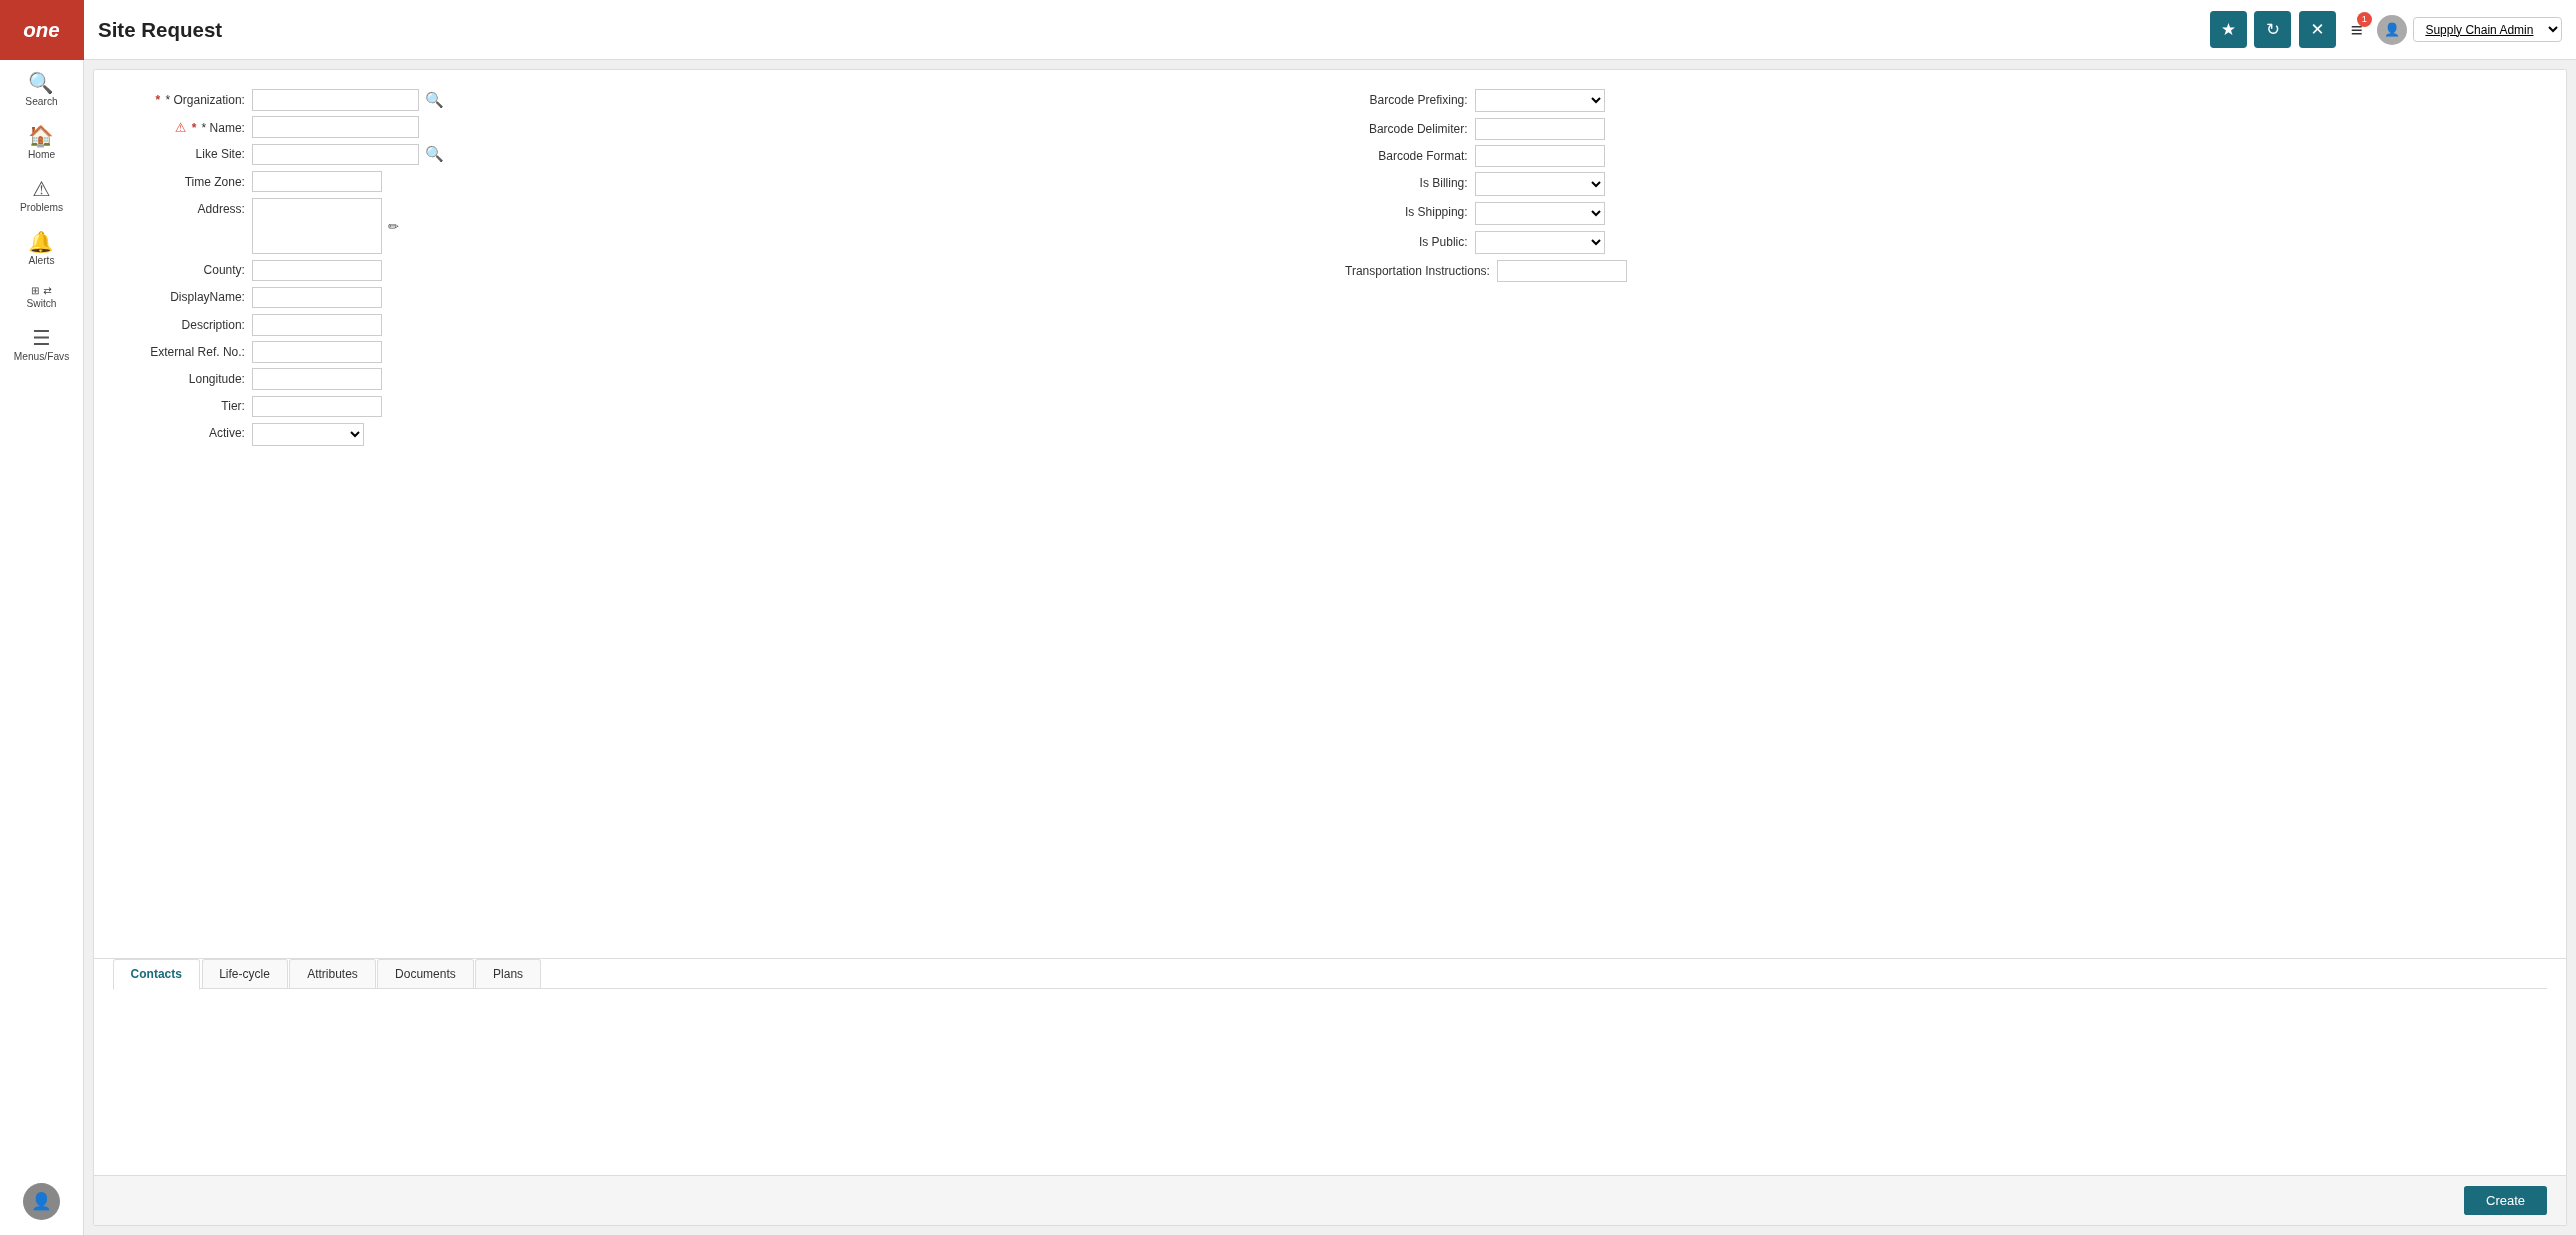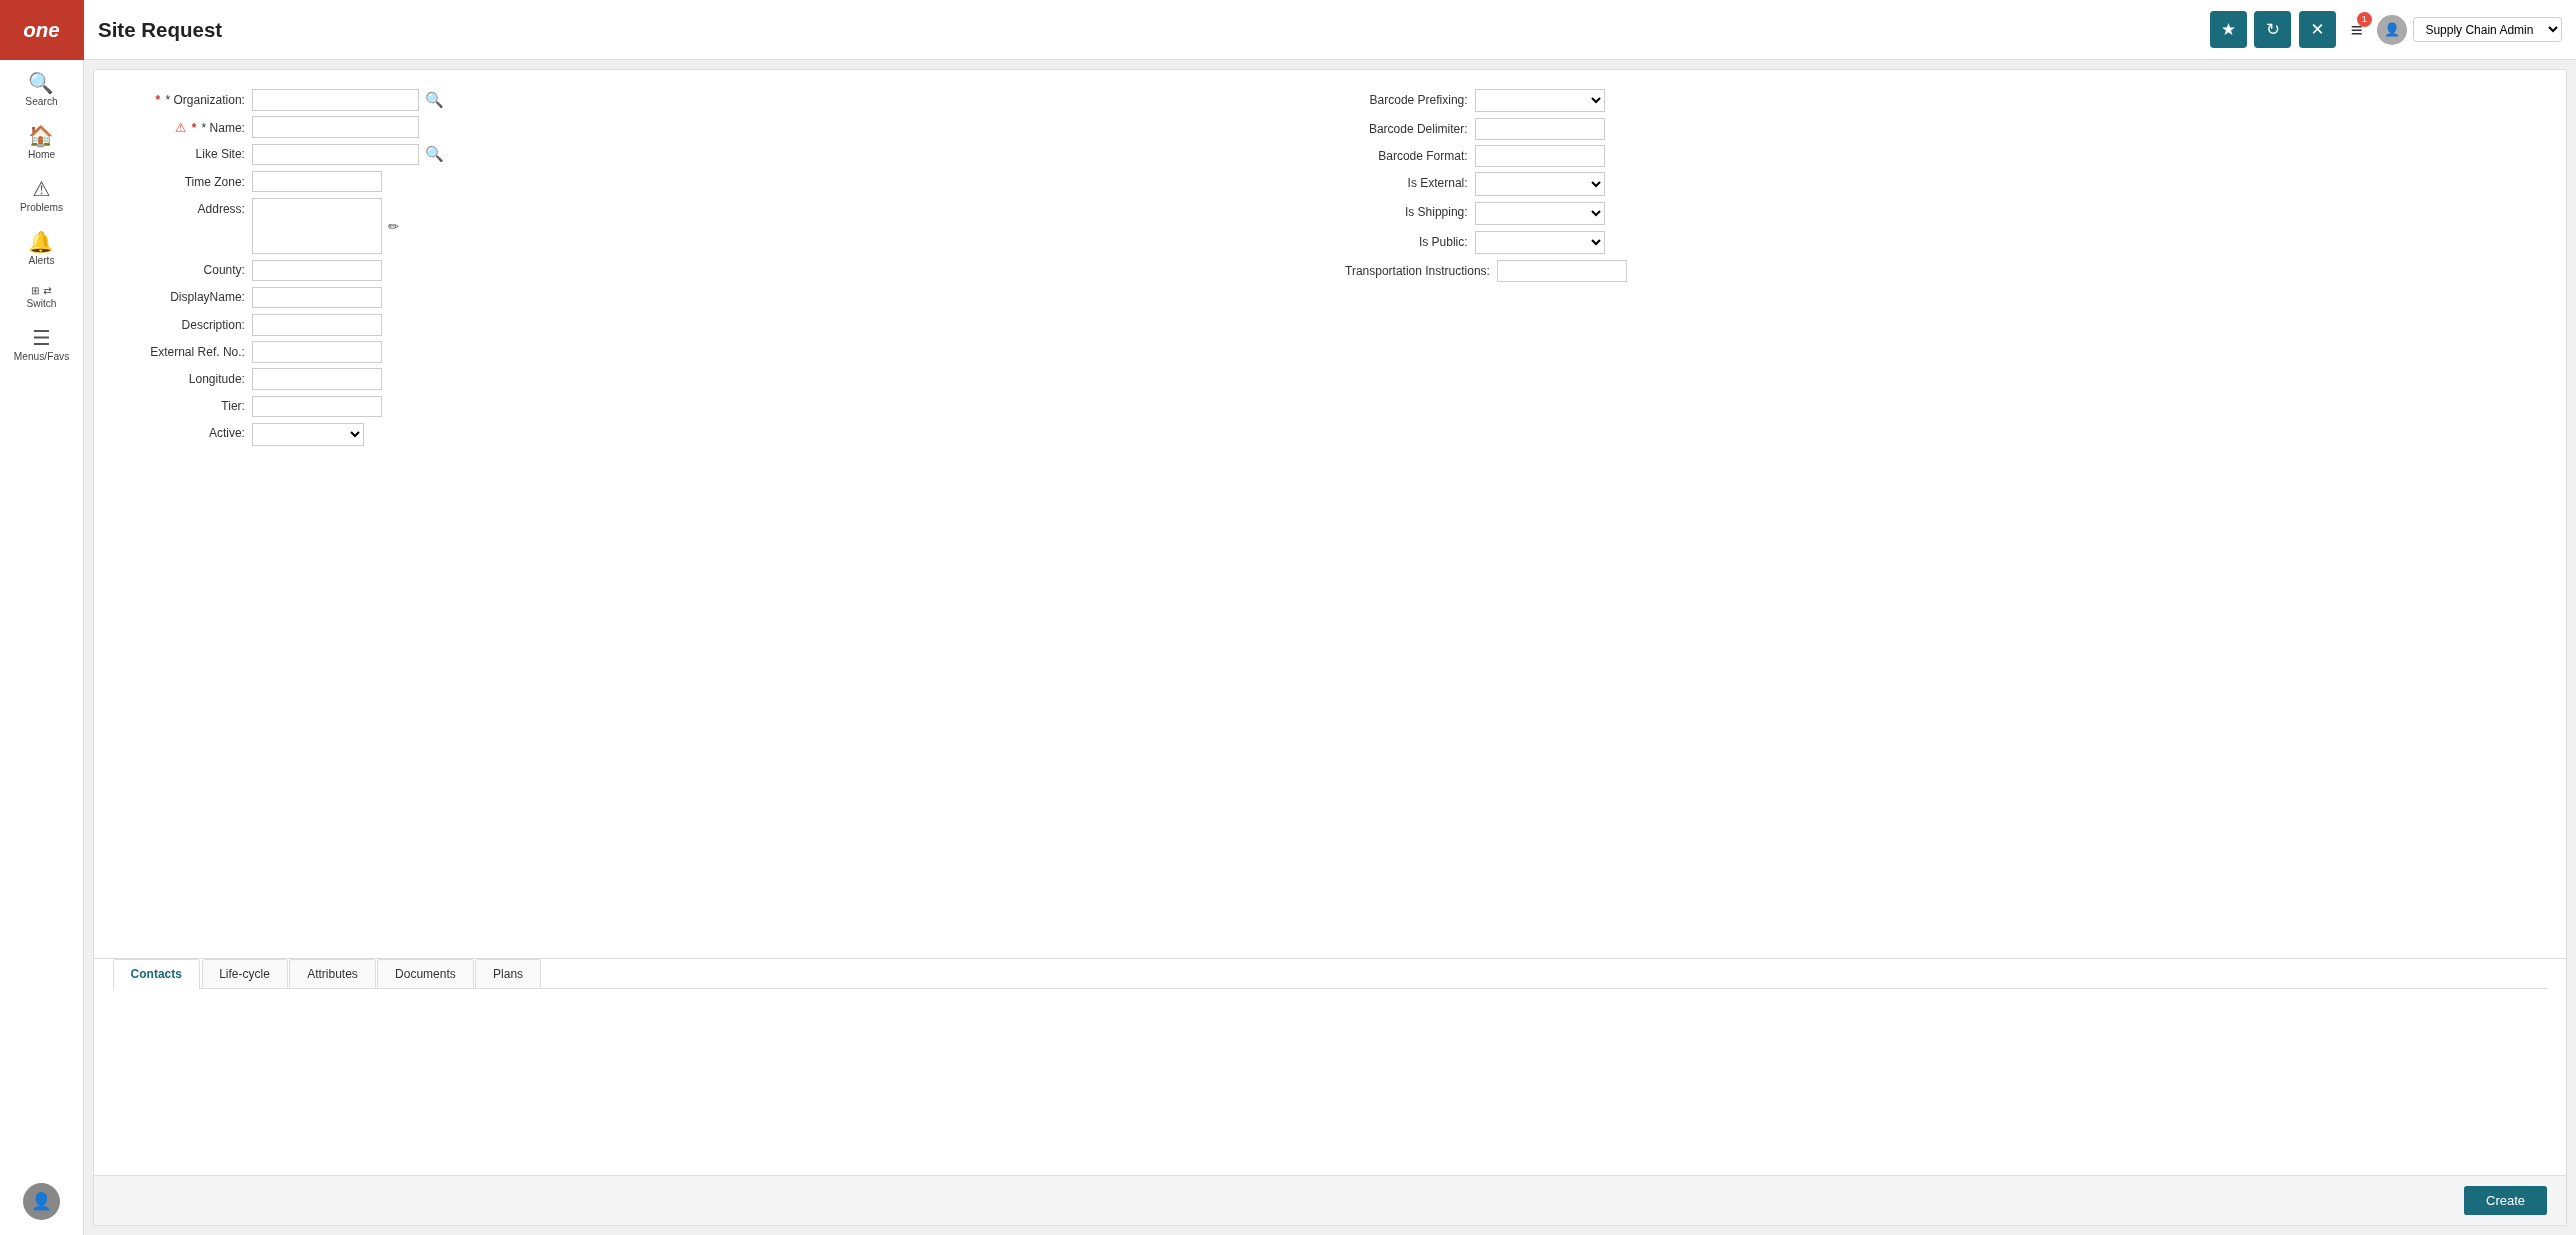--- a/index.html
+++ b/index.html
@@ -214,20 +214,21 @@
       gap: 3.7px;
     }
 
     input[type="text"], select, textarea {
       border: 0.9px solid #ccc;
       padding: 2.8px 4.6px;
       font-size: 12px;
       border-radius: 0;
       background: #fff;
       outline: none;
+      text-decoration: underline;
     }
 
     .field-input { width: 130px; }
     .field-input-wide { width: 167px; }
     .field-select { width: 112px; }
     .field-select-wide { width: 130px; }
 
     .search-icon-btn {
       background: none;
       border: none;
@@ -526,21 +527,21 @@
             <div class="form-label">
               <span>Barcode Format:</span>
             </div>
             <div class="form-control">
               <input type="text" class="field-input" style="">
             </div>
           </div>
 
           <div class="form-row">
             <div class="form-label">
-              <span>Is External:</span>
+              <span>Is Billing:</span>
             </div>
             <div class="form-control">
               <select class="field-select-wide">
                 <option></option>
               </select>
             </div>
           </div>
 
           <div class="form-row">
             <div class="form-label">

